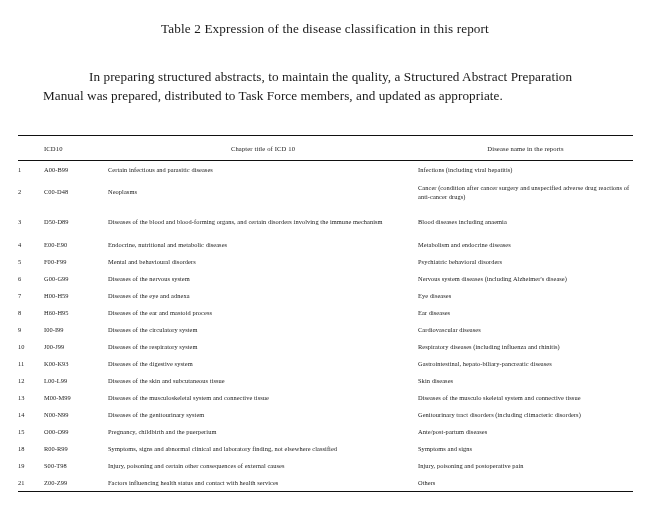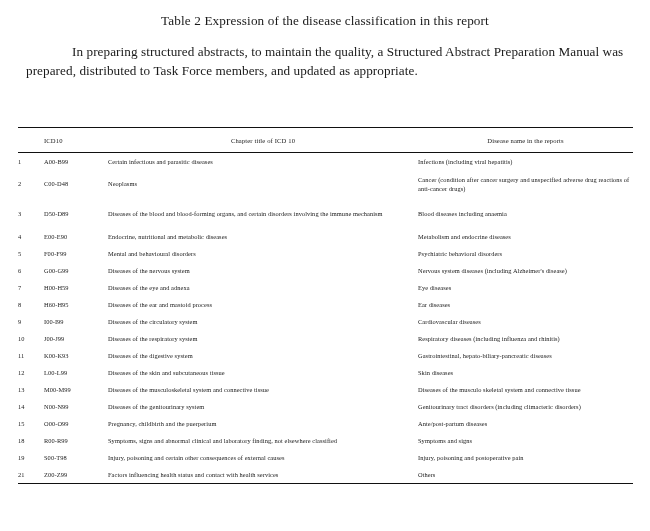--- a/index.html
+++ b/index.html
@@ -23,29 +23,29 @@
     height: 531px;
     box-sizing: border-box;
     padding: 0;
   }
 
   
   .doc-title {
     text-align: center;
     font-size: 13.2px;
     line-height: 1.2;
-    margin: 0;
+    margin: 8px;
     padding: 13px 40px 0 40px;
     font-weight: normal;
     letter-spacing: 0.01em;
   }
 
   
   .intro {
-    margin: 0;
+    margin: 17px;
     padding: 14px 22px 0 26px;
     font-size: 13.2px;
     line-height: 1.42;
     text-indent: 46px;
     text-align: left;
     letter-spacing: 0.005em;
   }
 
   
   .table-wrap {

